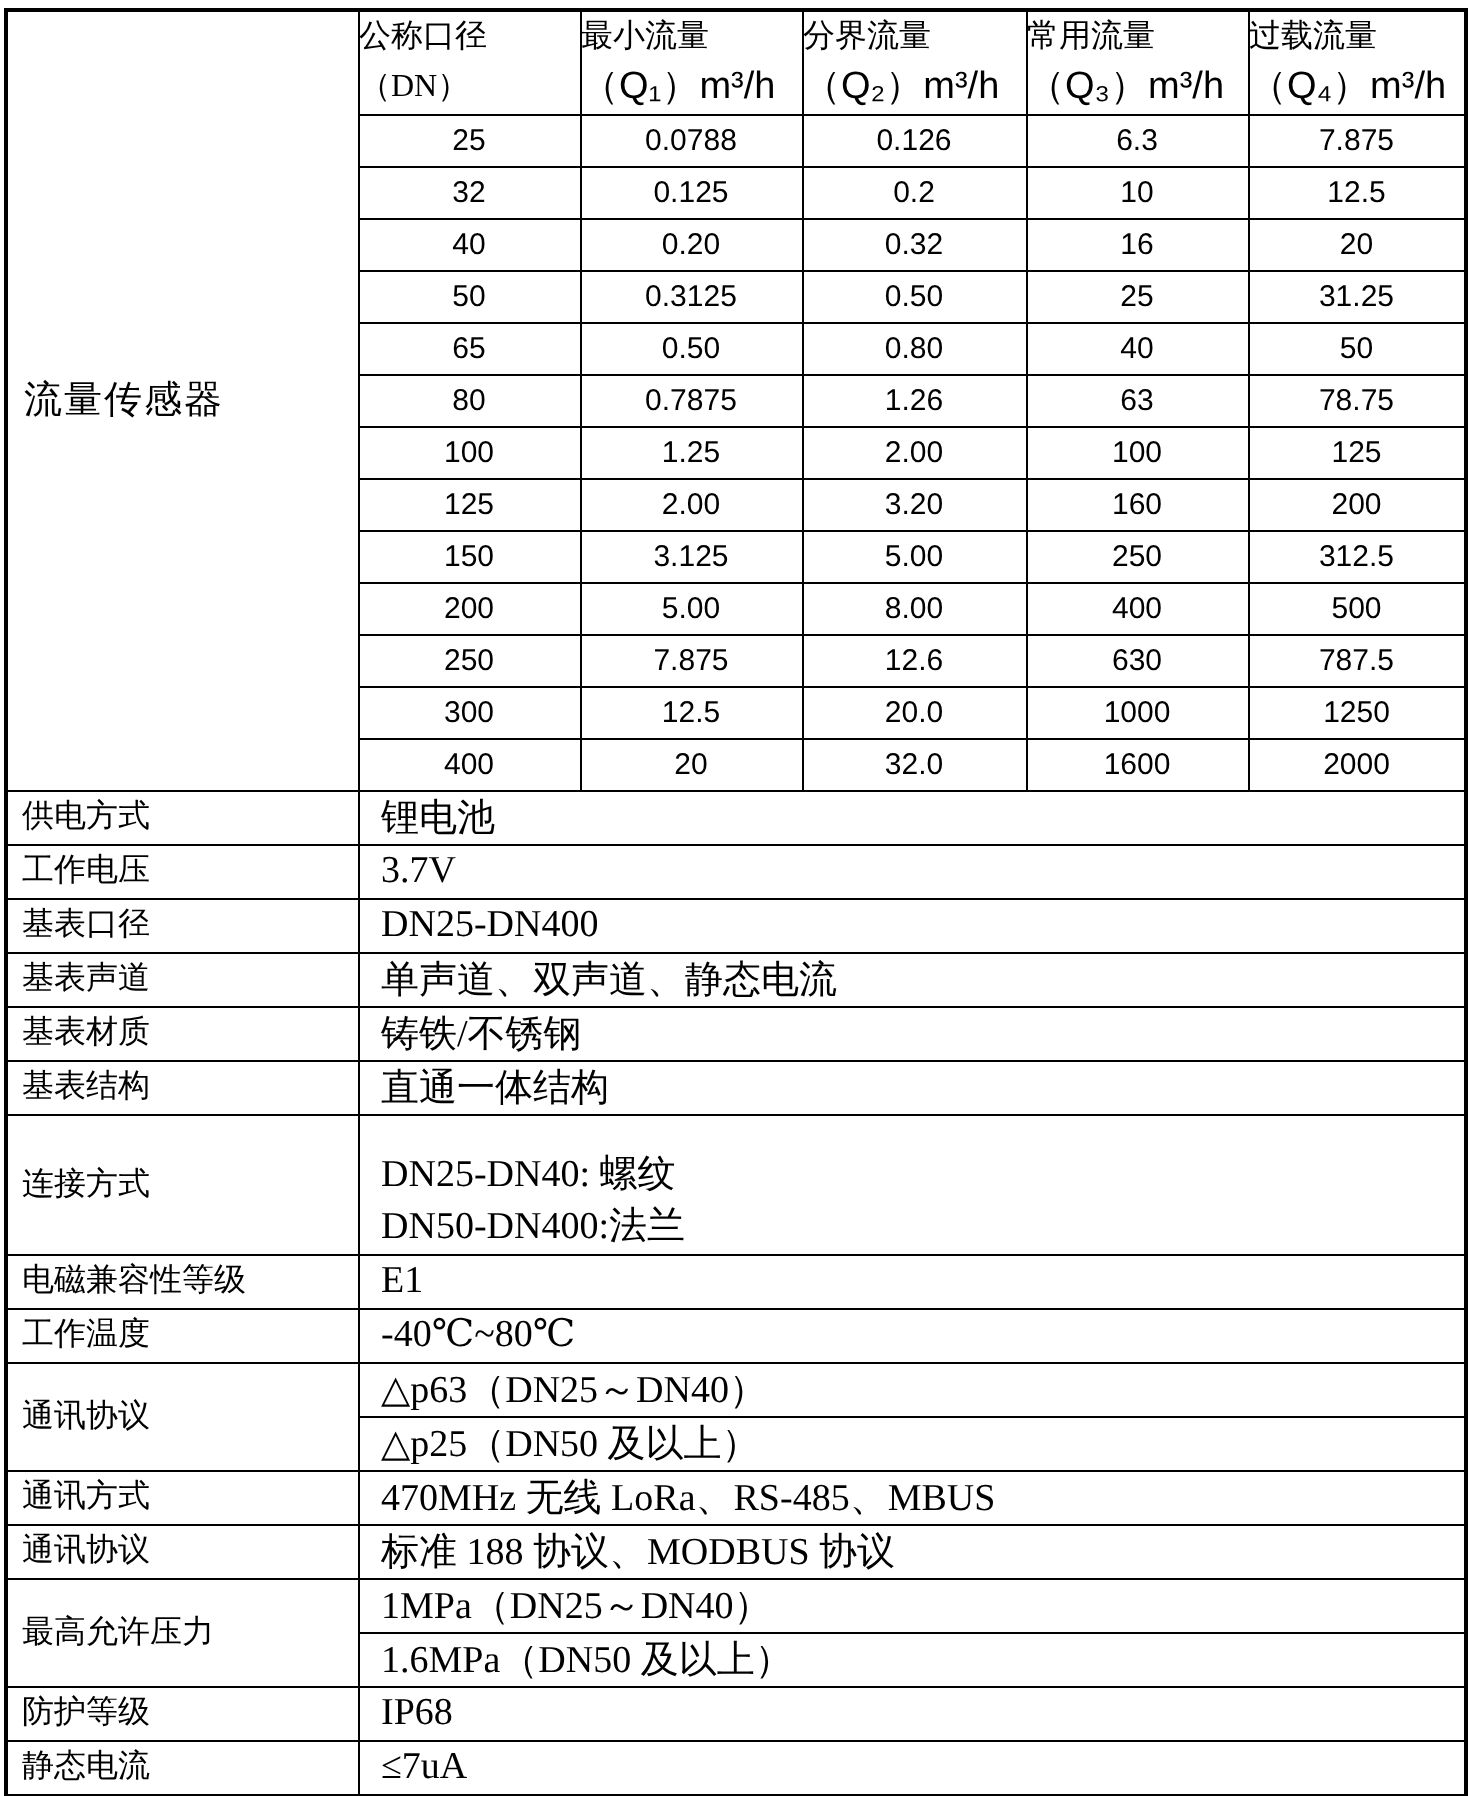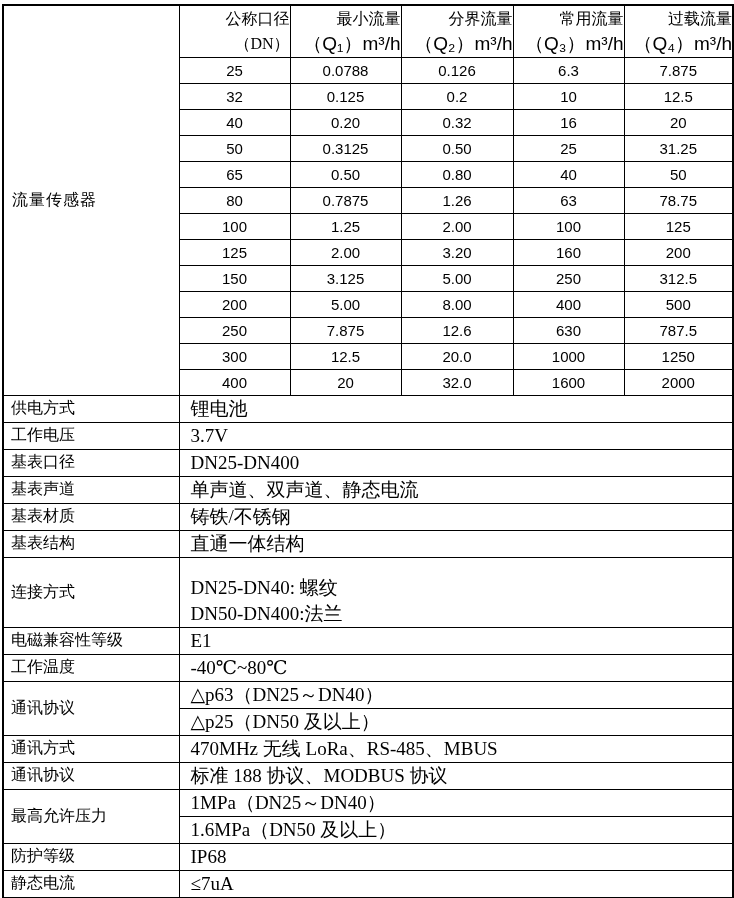--- a/index.html
+++ b/index.html
@@ -27,28 +27,28 @@
     padding: 0;
     font-size: 16px;
     vertical-align: middle;
     overflow: hidden;
   }
   
   td.group-cell {
     vertical-align: middle;
     text-align: left;
     padding-left: 8px;
-    font-size: 16px;
+    font-size: 19px;
     letter-spacing: 1px;
     margin-left: 44px;
   }
   
   tr.flow-header { height: 52px; }
   td.head-cell {
-    text-align: right;
+    text-align: left;
     line-height: 25px;
     font-size: 16px;
   }
   td.head-cell .h2 {
     font-family: "Liberation Sans", "DejaVu Sans", sans-serif;
     font-size: 19px;
   }
   
   tr.flow-row { height: 26px; }
   td.flow-cell {

